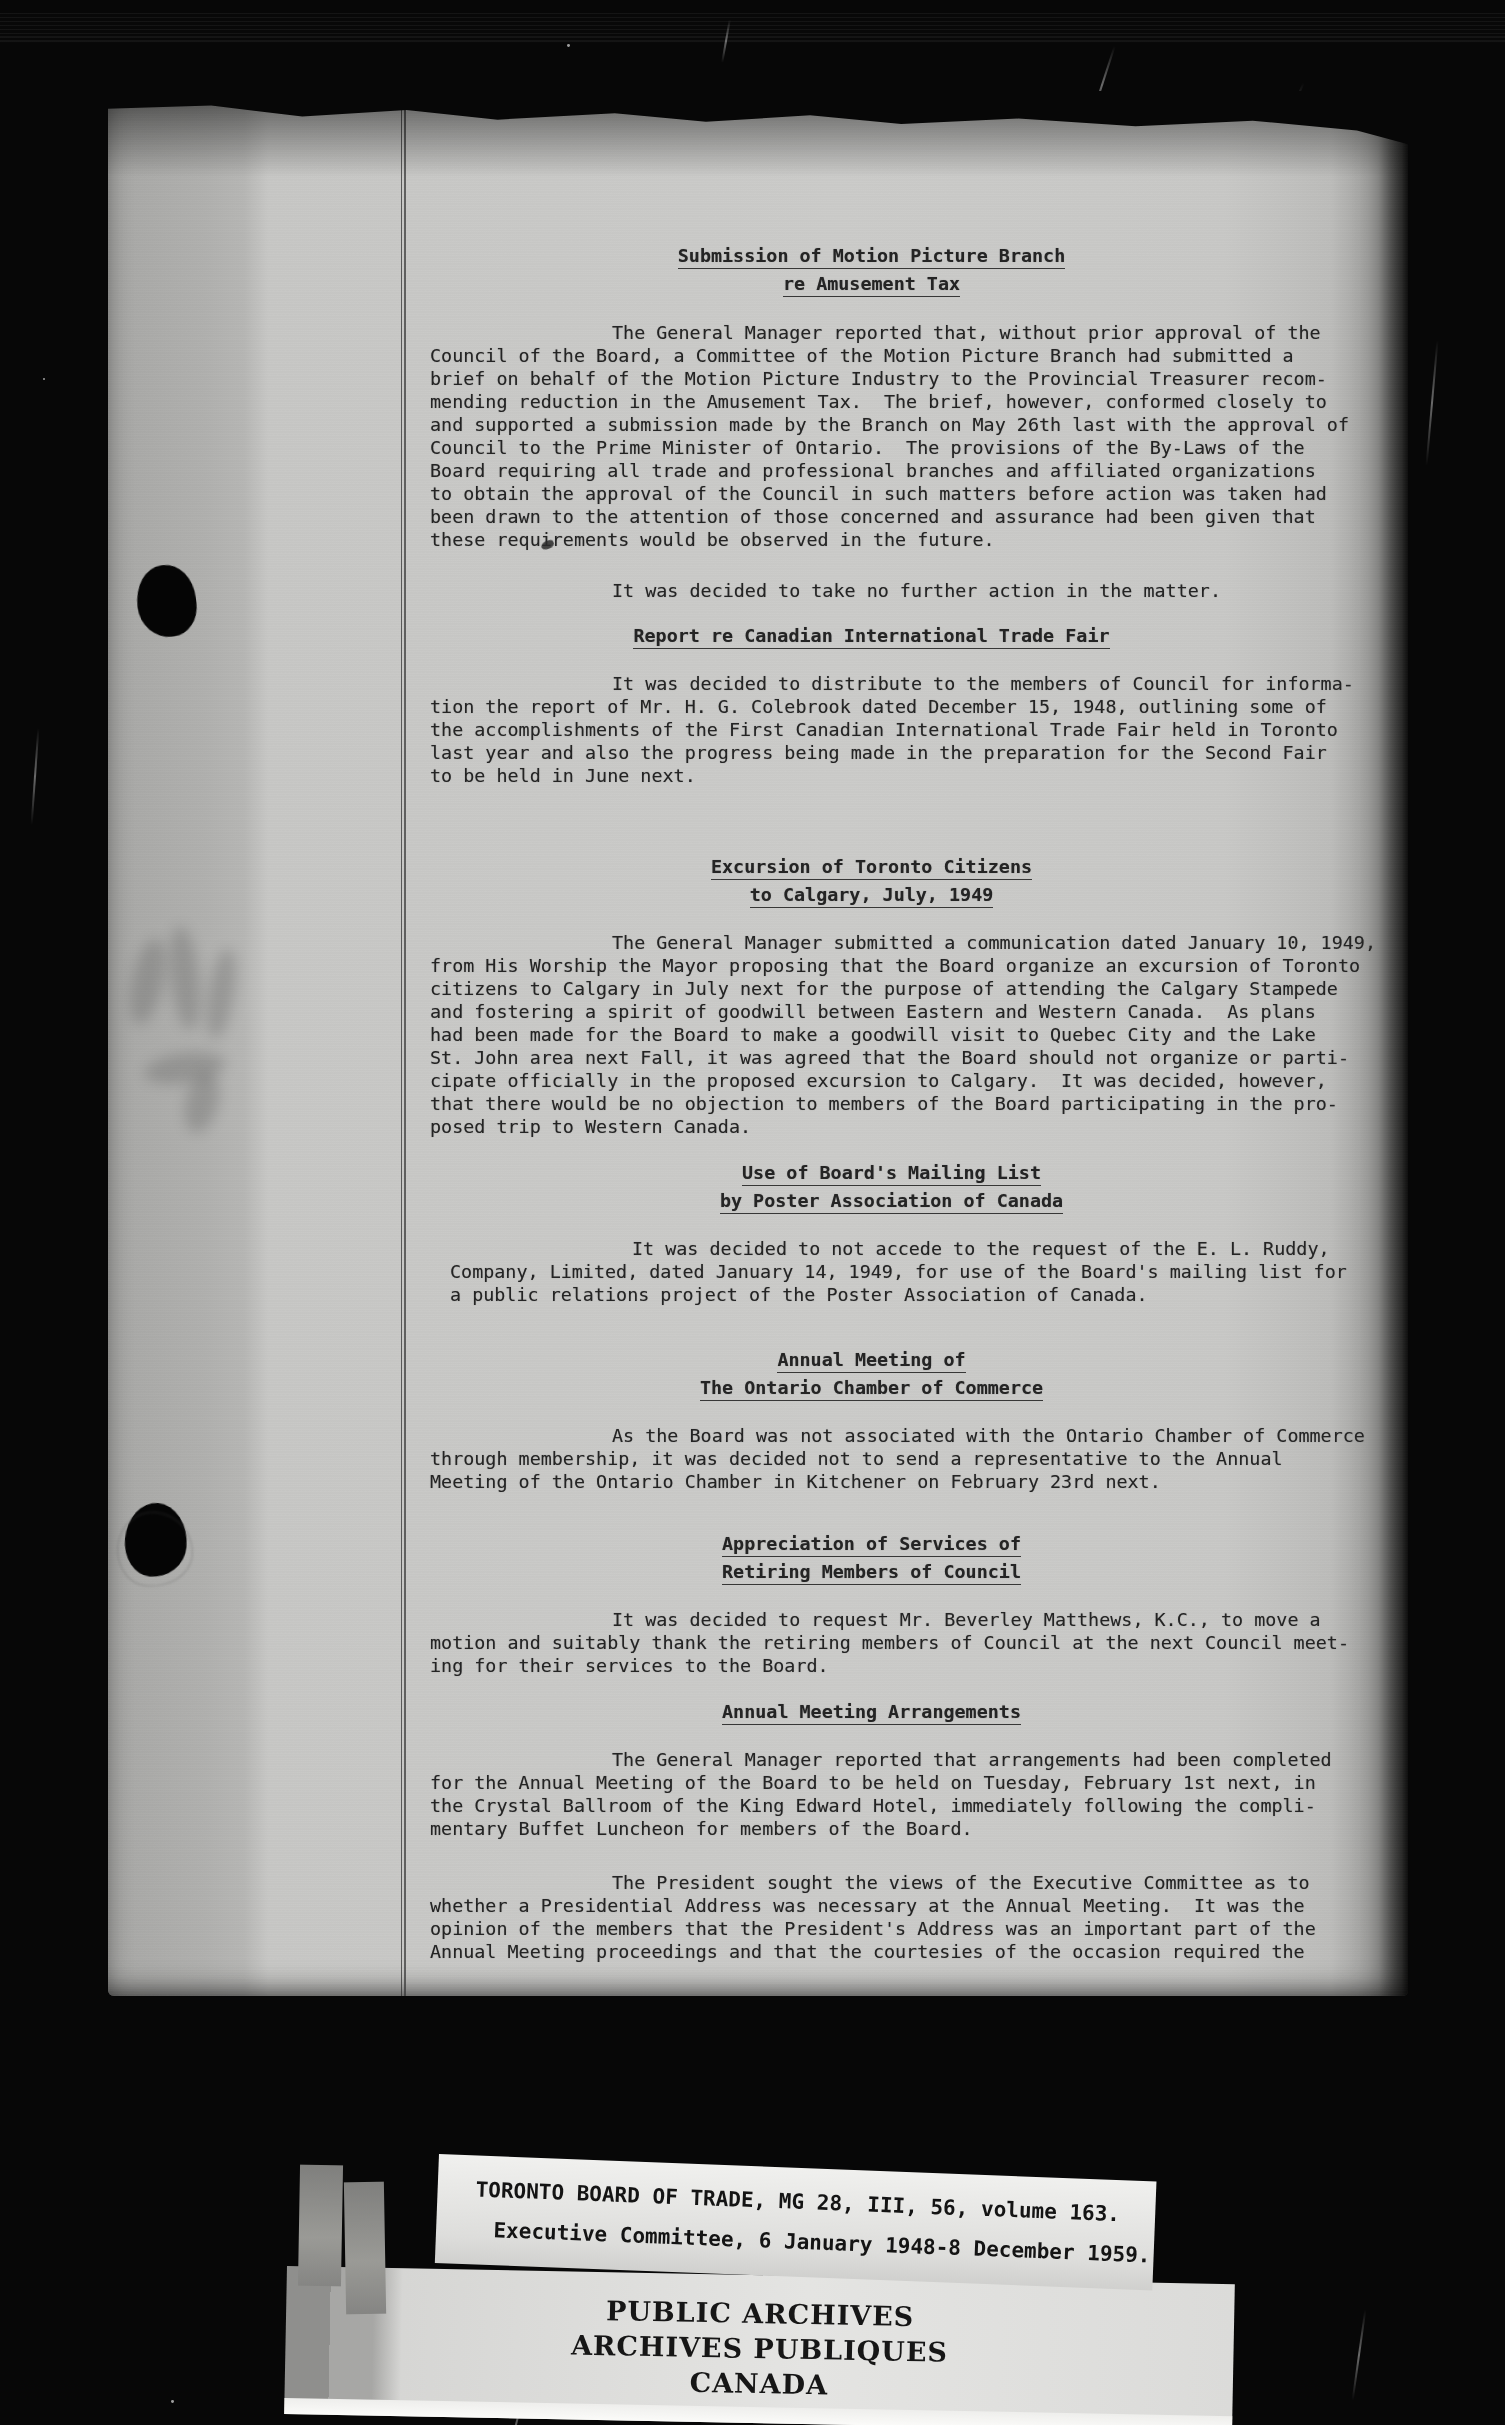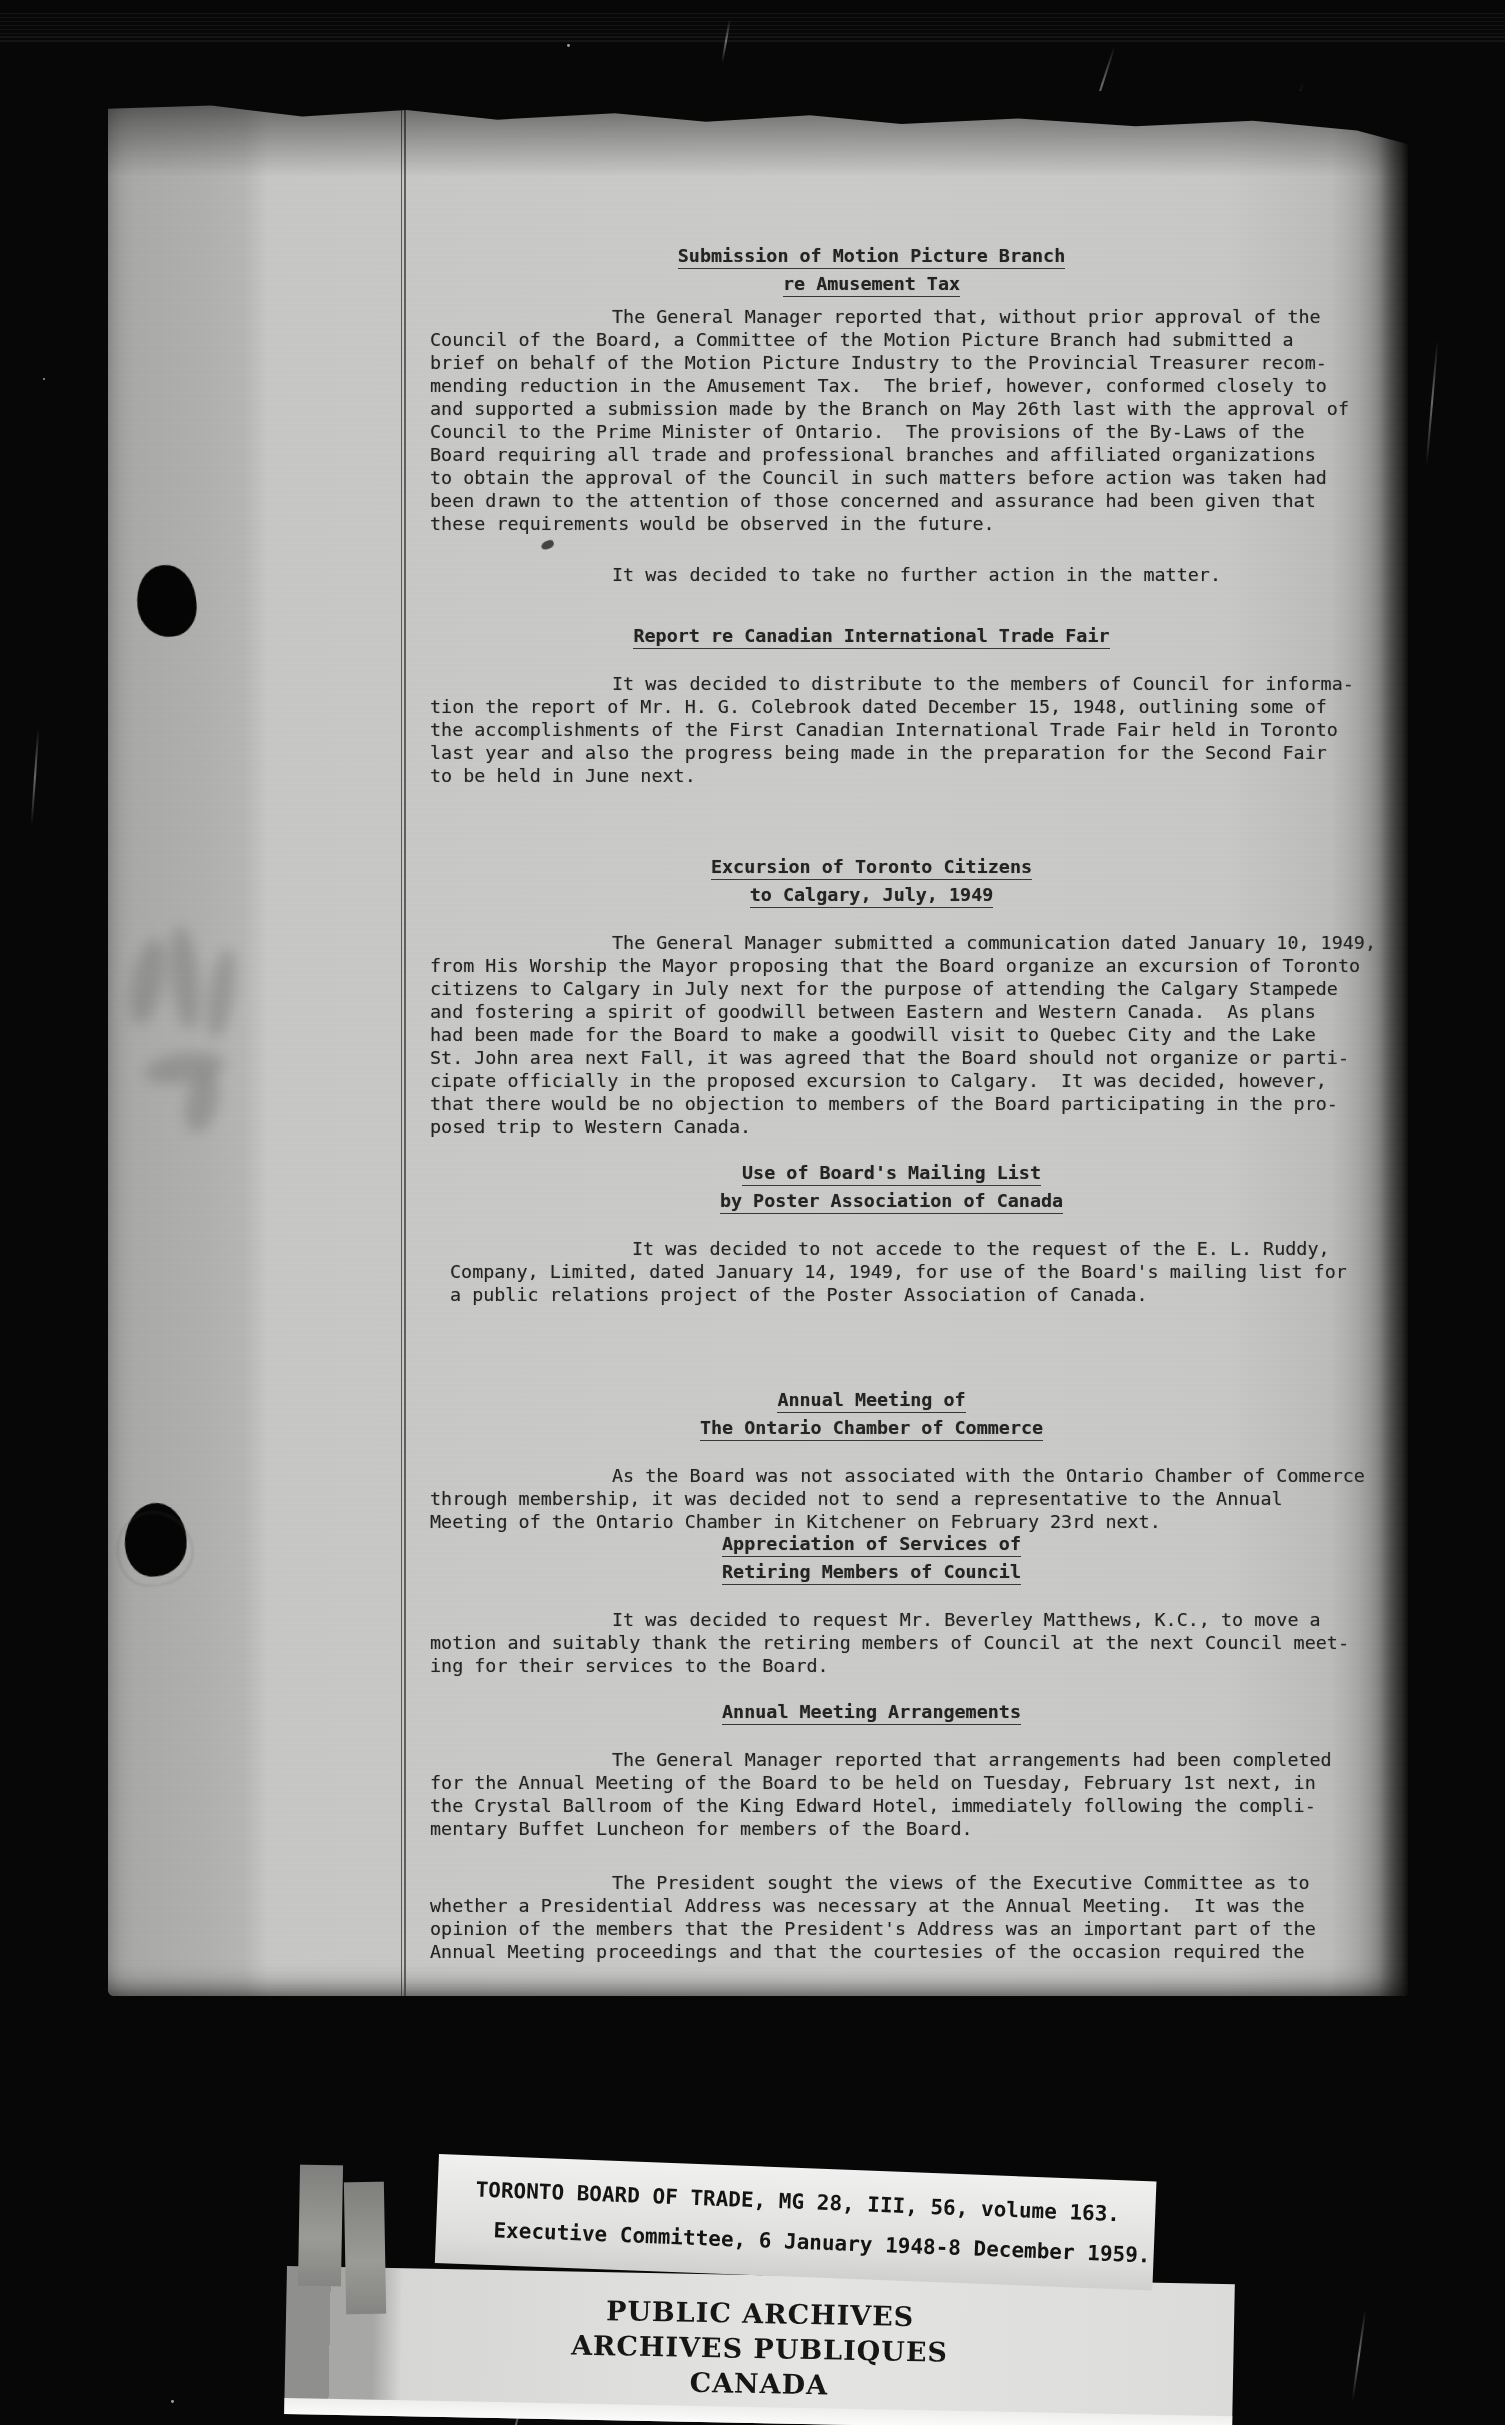--- a/index.html
+++ b/index.html
@@ -48,27 +48,27 @@
   .g4{left:32px;top:146px;width:82px;height:30px;transform:rotate(-8deg);}
   .g5{left:74px;top:164px;width:32px;height:62px;transform:rotate(14deg);}
   .ink-blot{position:absolute;left:433px;top:449px;width:12.6px;height:7.8px;background:#2c2c2c;opacity:.85;
     border-radius:60% 40% 50% 50%;filter:blur(0.5px);transform:rotate(-20deg);}
 
   
   .text-column{position:absolute;left:314px;top:0;width:951px;color:#242424;
     font-size:18.4px;text-shadow:0 0 1px rgba(30,30,30,.35);white-space:pre;}
   .doc-section{position:absolute;left:8px;width:100%;}
   .s0{top:150px;} .s1{top:530px;} .s2{top:761px;} .s3{top:1067px;margin-left:20px;}
-  .s4{top:1254px;margin-top:40px;} .s5{top:1438px;} .s6{top:1606px;}
+  .s4{top:1254px;} .s5{top:1438px;} .s6{top:1606px;}
   .sec-heading{line-height:28px;}
   .h-line{text-align:center;transform:translateX(-34px);font-weight:bold;}
   .hu{border-bottom:1.9px solid rgba(34,34,34,.88);padding-bottom:2.4px;}
   .para{margin-top:22px;}
   .para + .para{margin-top:28px;}
-  .s0 .para.first{margin-top:7px;}
+  .s0 .para.first{margin-top:23px;}
   .s6 .para + .para{margin-top:31px;}
   .t-line{line-height:23px;}
   .t-line.indent{text-indent:182px;}
 
   
   .card{position:absolute;transform-origin:left top;}
   .card-ref{left:439px;top:2154px;width:718px;height:109px;transform:rotate(2.2deg);
     background:linear-gradient(to bottom,#f0f0ee,#dddddb 75%,#d0d0ce);
     color:#141414;font-weight:bold;font-size:21px;line-height:40px;padding:13.6px 0 0 38px;box-sizing:border-box;}
   .card-ref .lbl-line2{margin-left:19.4px;}

